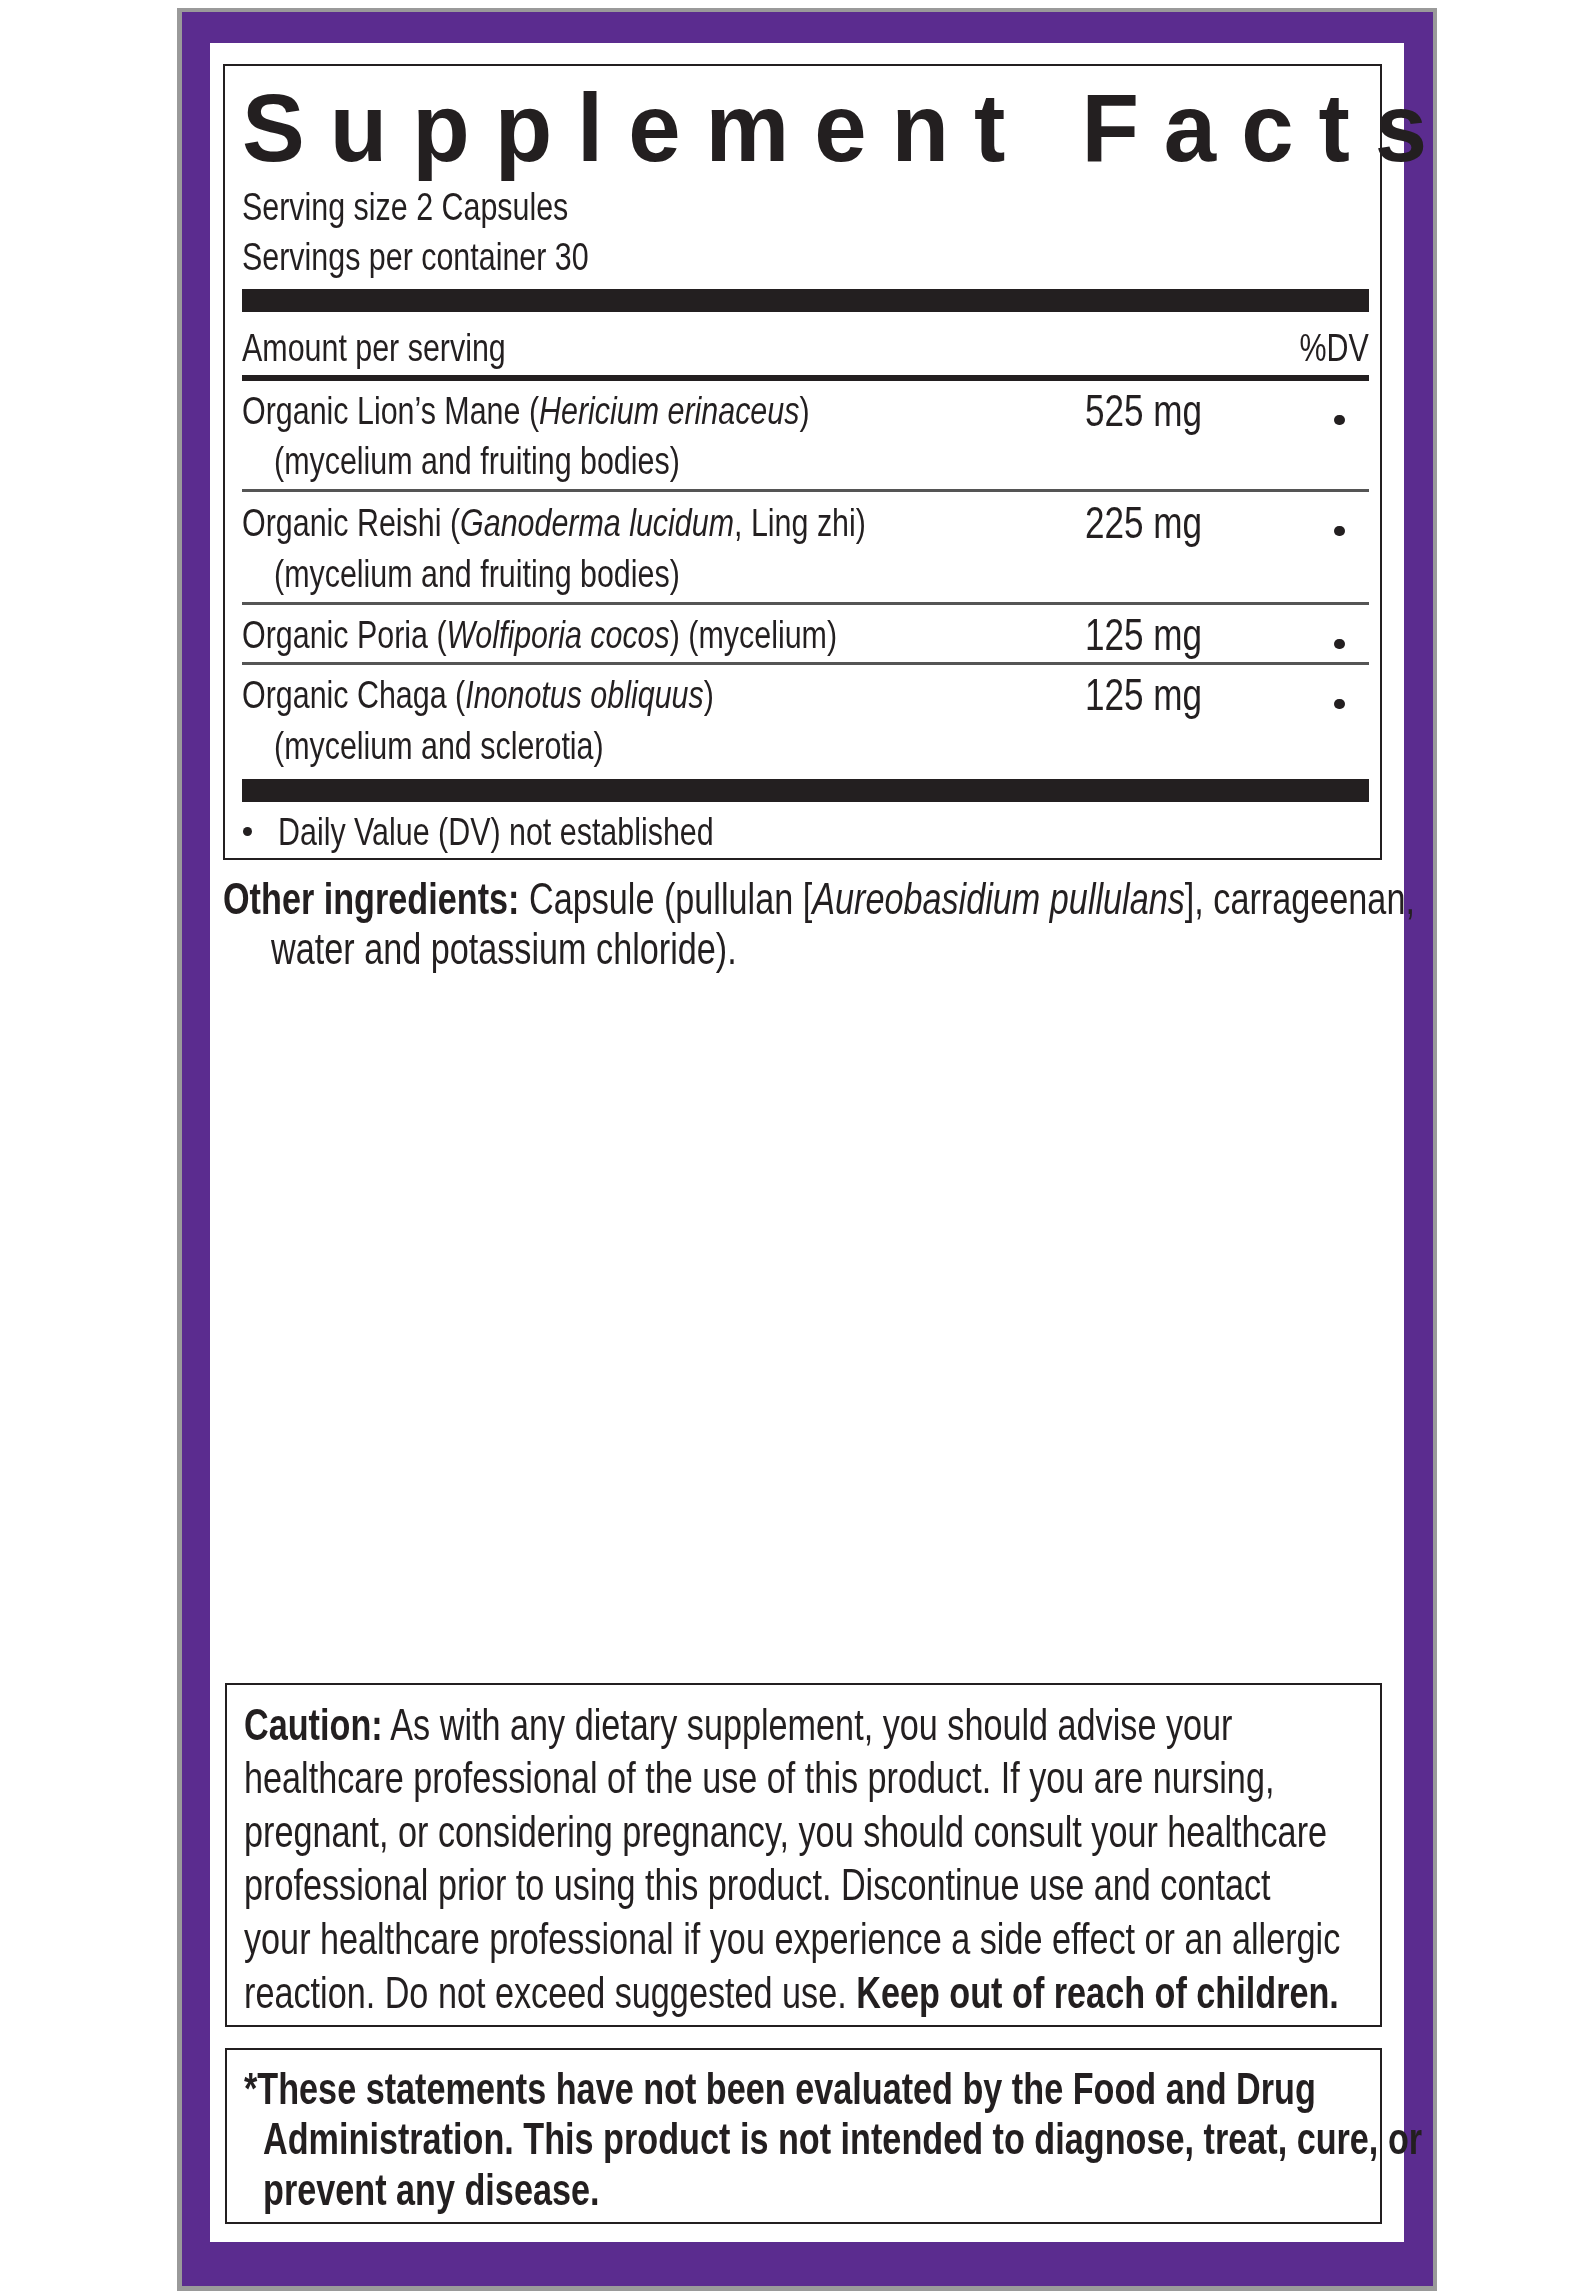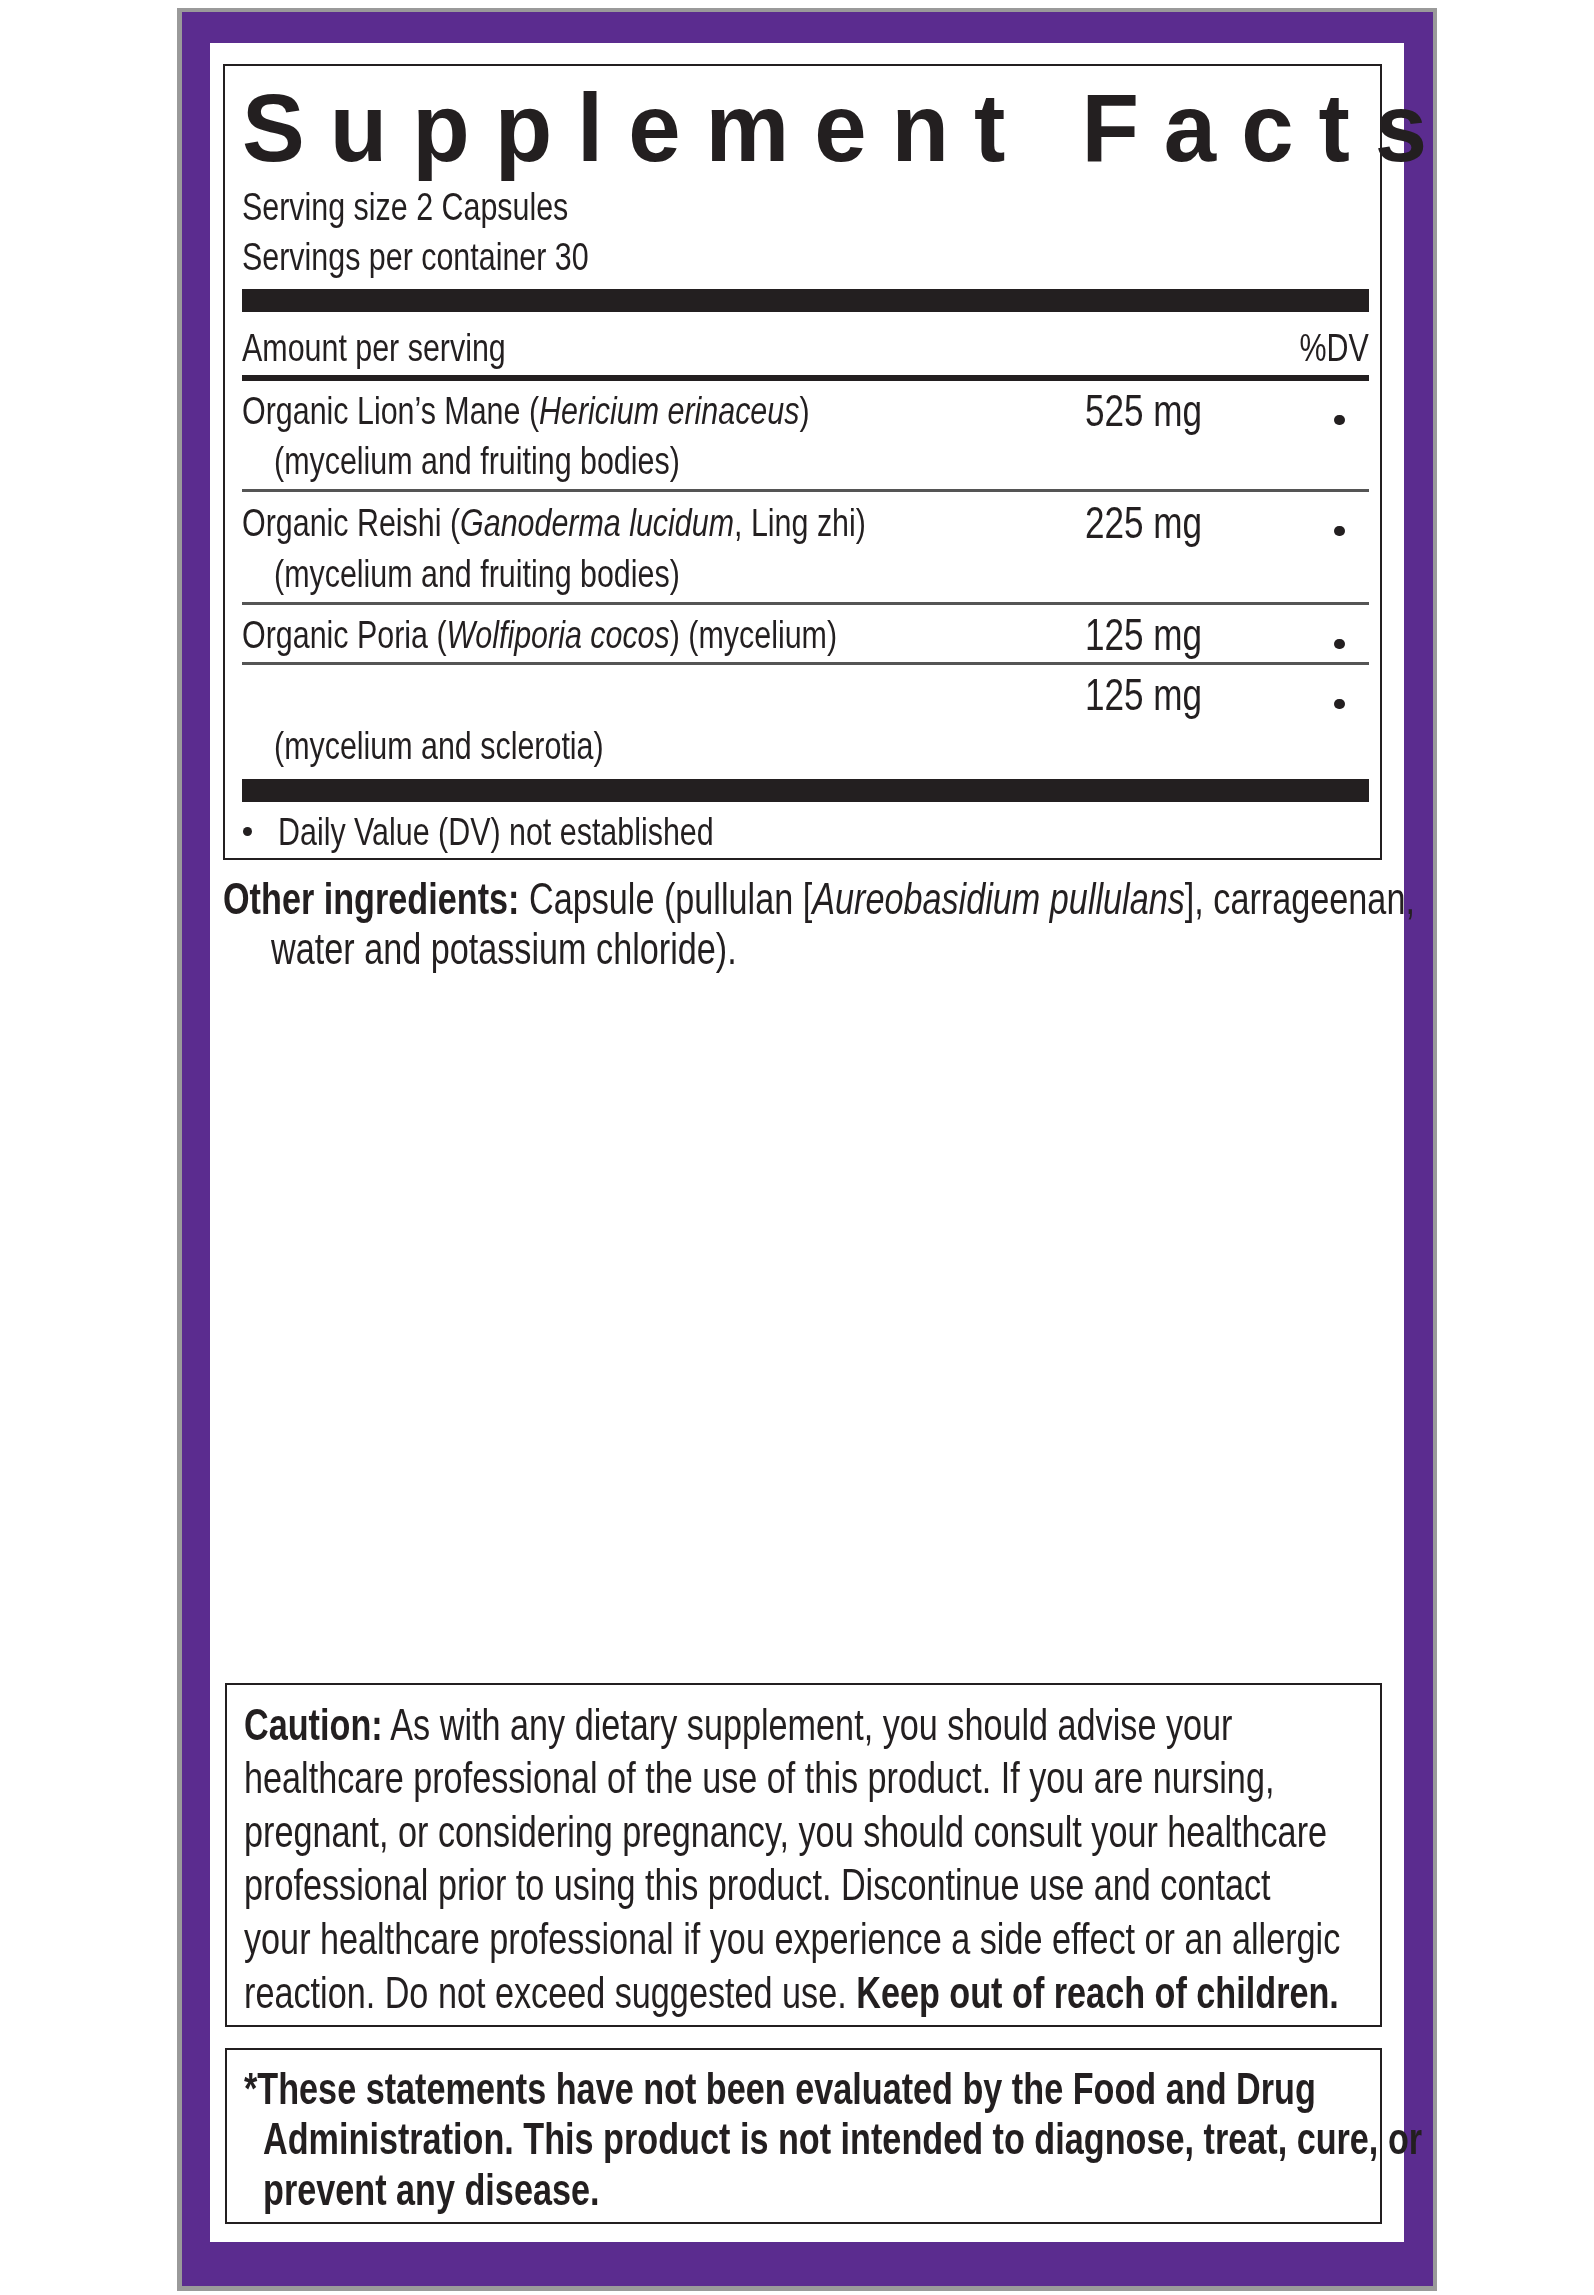--- a/index.html
+++ b/index.html
@@ -93,20 +93,23 @@
     <div class="txt" style="top:543px;left:0;">
       <span class="cond"><span>Organic Poria</span> (<span class="ital">Wolfiporia cocos</span><span></span>) <span>(mycelium)</span></span>
     </div>
     <div class="amt" style="top:543px;right:166px;">
       <span class="cond">125 mg</span>
     </div>
     <div class="dot" style="top:573px;right:24px;"></div>
 
     <div class="bar b-thin" style="top:596px;"></div>
 
+    <div class="txt" style="top:603px;left:0;">
+      <span class="cond"><span>Organic Chaga</span> (<span class="ital">Inonotus obliquus</span><span></span>)</span>
+    </div>
     <div class="txt" style="top:654px;left:32px;">
       <span class="cond">(mycelium and sclerotia)</span>
     </div>
     <div class="amt" style="top:603px;right:166px;">
       <span class="cond">125 mg</span>
     </div>
     <div class="dot" style="top:633px;right:24px;"></div>
 
     <div class="bar b-thick" style="top:713px;"></div>
 

